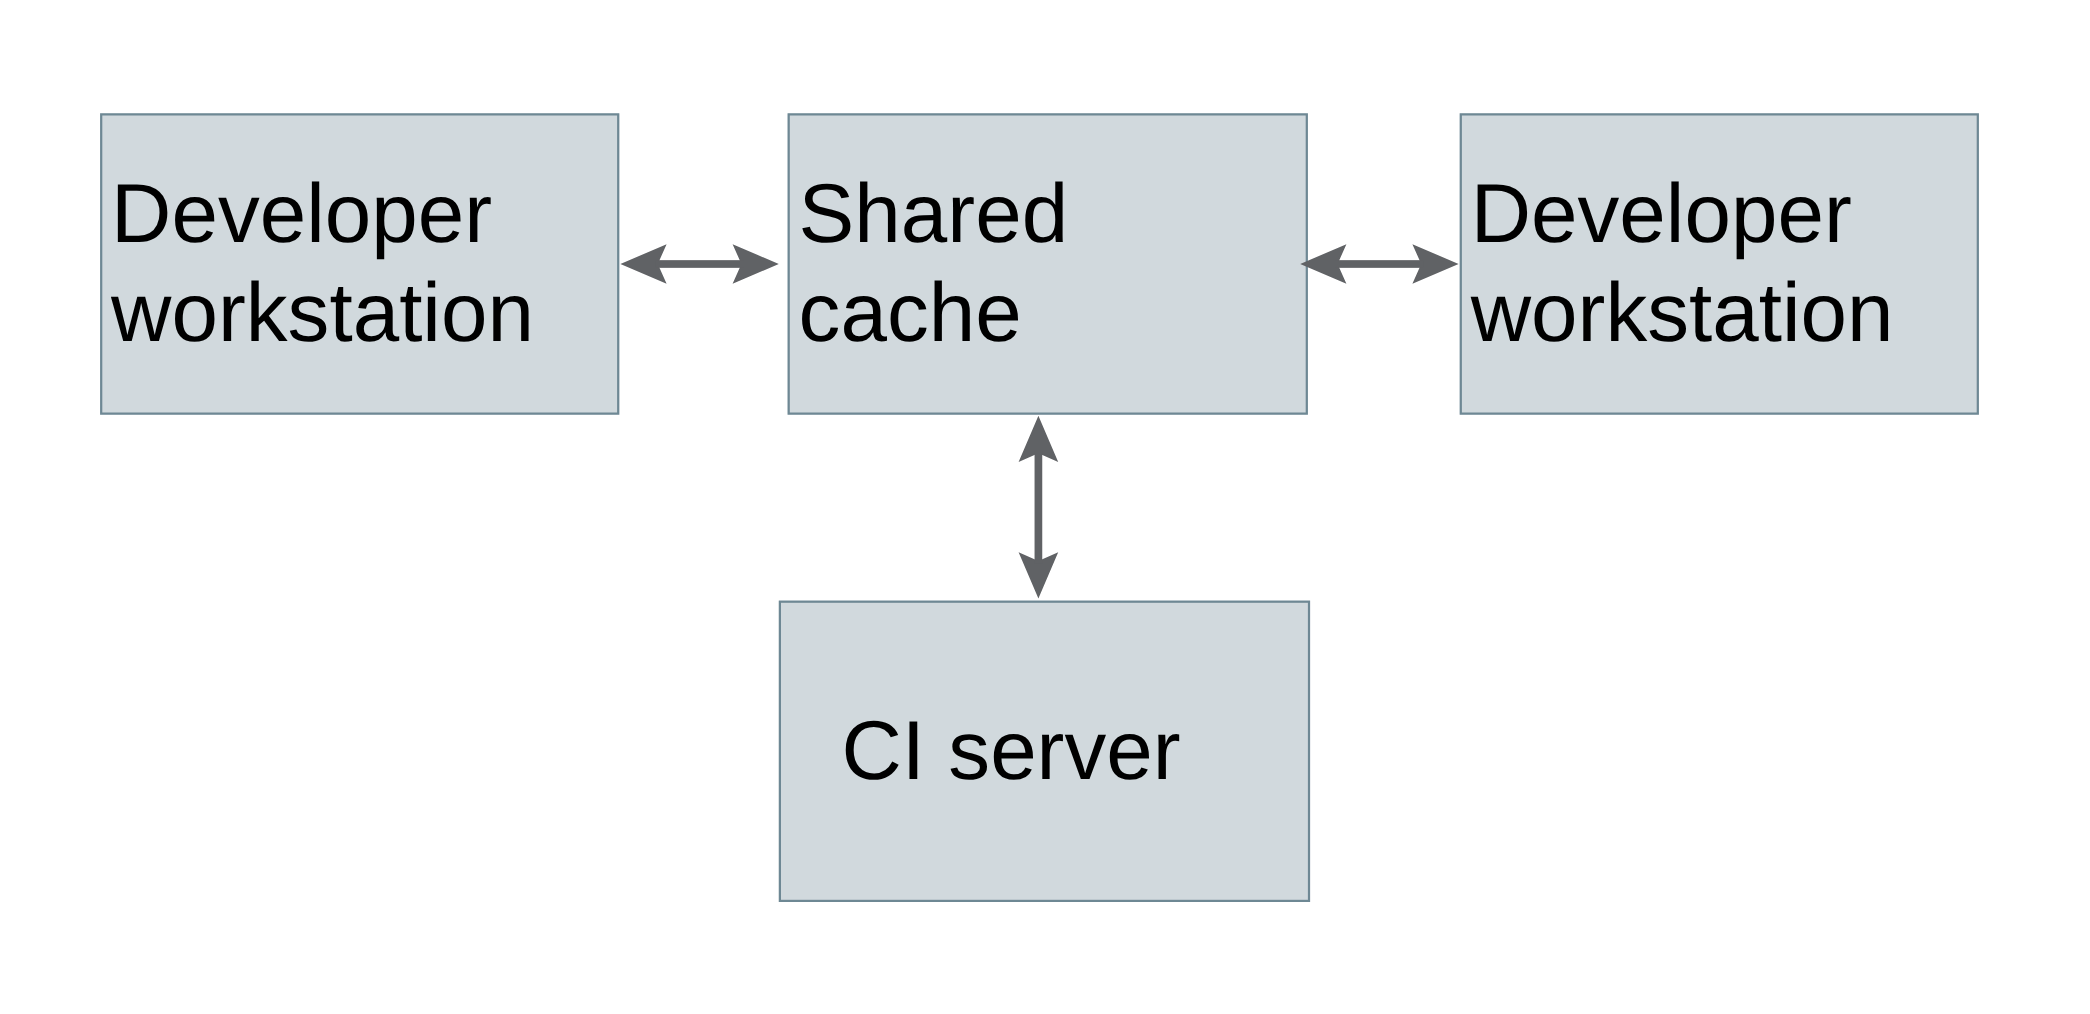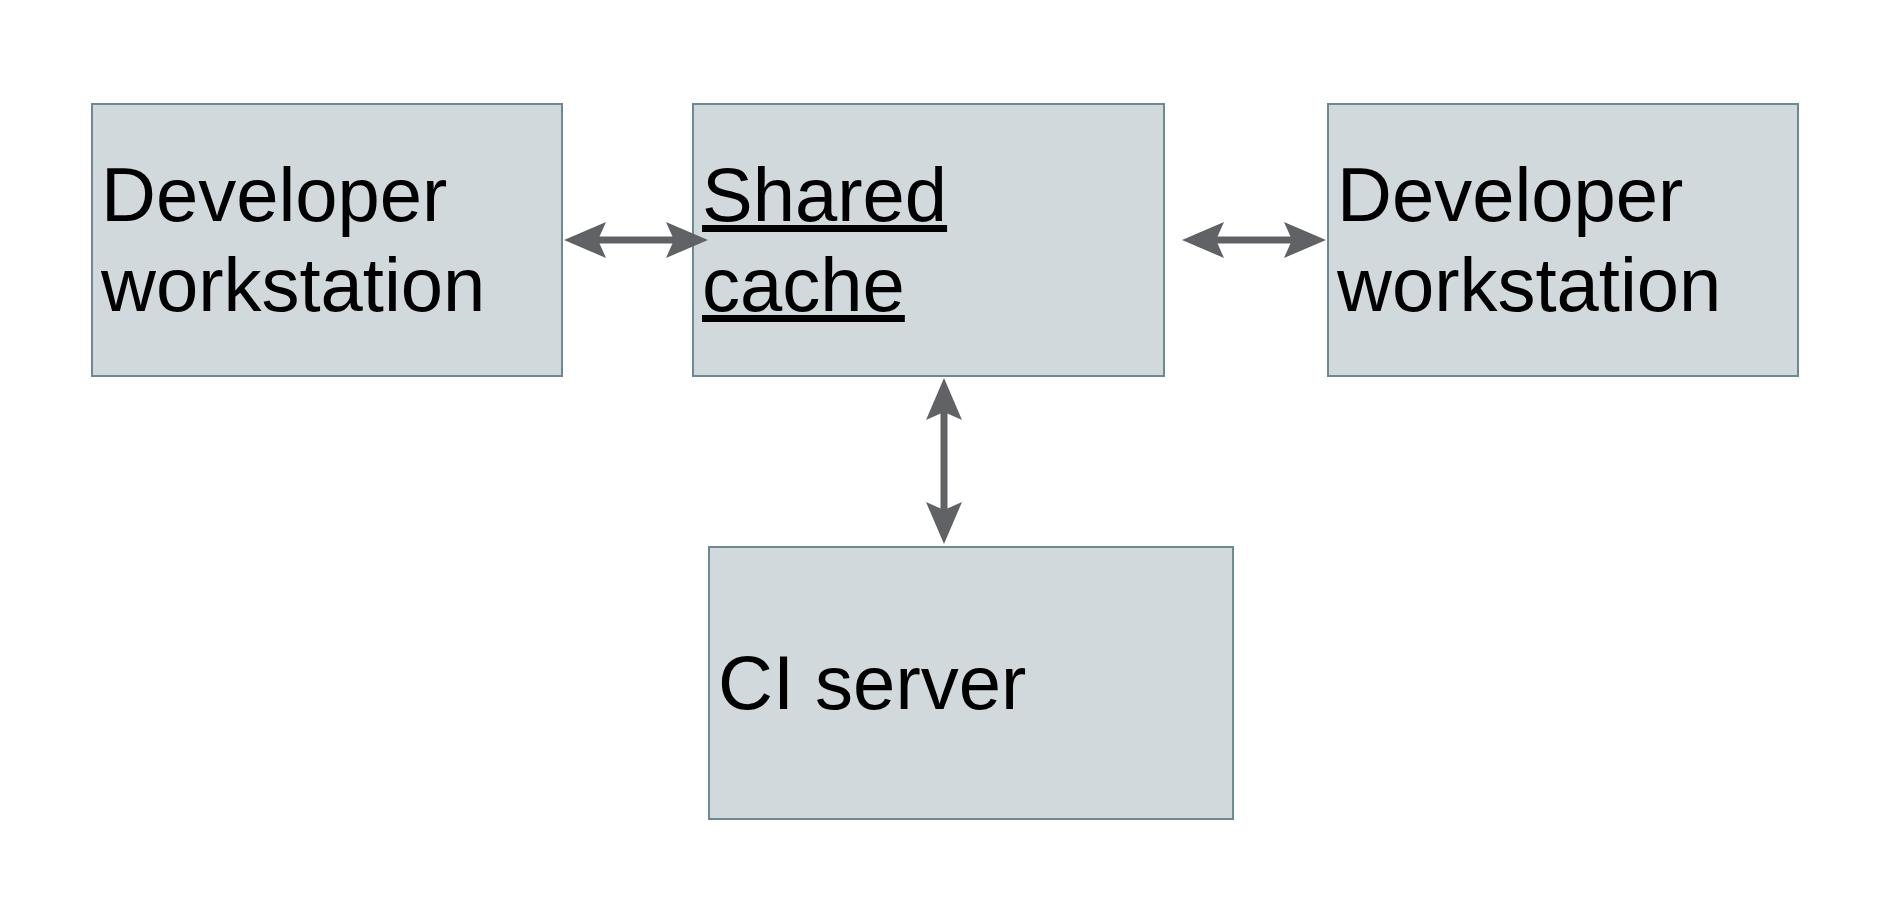--- a/index.html
+++ b/index.html
@@ -31,23 +31,23 @@
   .node-label {
     display: block;
     width: 100%;
     padding: 0 8px;
     font-size: 76px;
     line-height: 1.18;
     color: var(--text);
     letter-spacing: 0px;
   }
   .node-dev-left   { left: 91px;   top: 103px; width: 472px; height: 274px; }
-  .node-cache      { left: 692px;  top: 103px; width: 473px; height: 274px; text-decoration: underline; }
+  .node-cache      { left: 716px;  top: 103px; width: 473px; height: 274px; }
   .node-dev-right  { left: 1327px; top: 103px; width: 472px; height: 274px; }
-  .node-ci         { left: 708px;  top: 546px; width: 526px; height: 274px; }
+  .node-ci         { left: 708px;  top: 546px; width: 483px; height: 274px; padding-left: 47px; }
   .arrow { position: absolute; }
   .arrow-left  { left: 563px;  top: 220px; }
   .arrow-right { left: 1181px; top: 220px; }
   .arrow-down  { left: 924px;  top: 377px; }
   .arrow polygon, .arrow rect { fill: var(--arrow); }
 </style>
 </head>
 <body>
 
 <div class="canvas">

